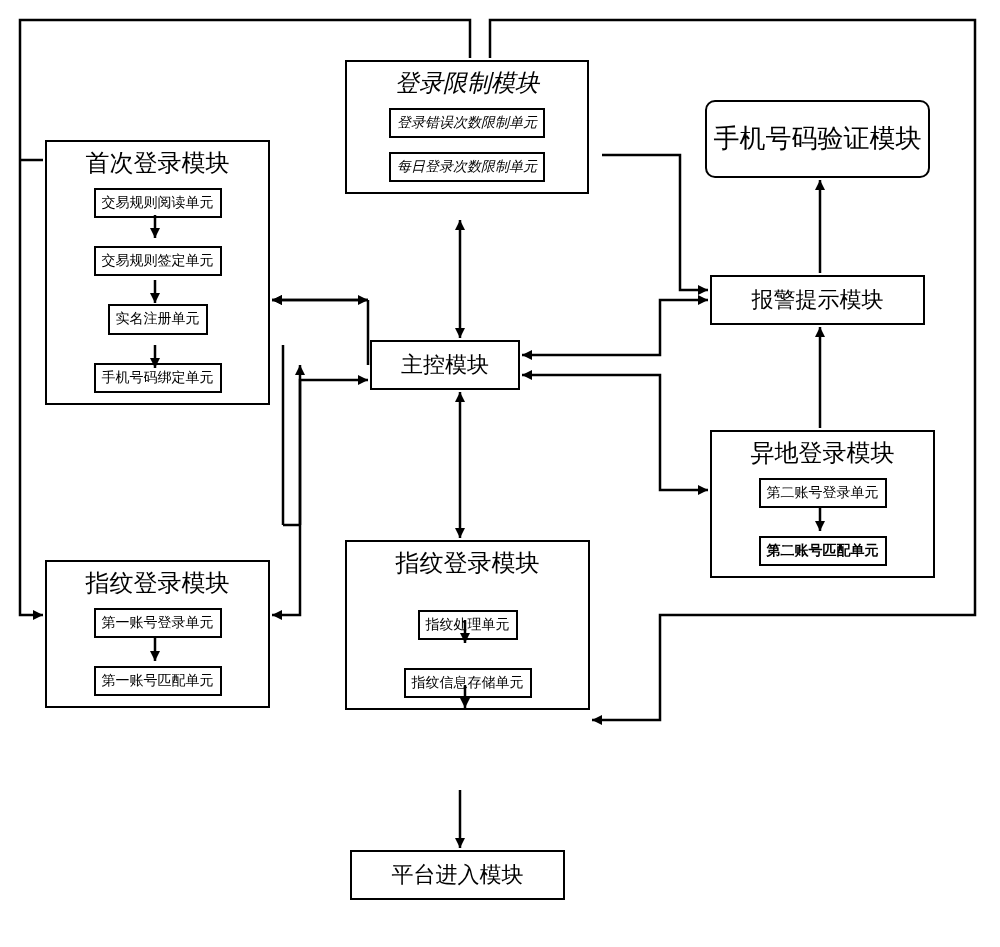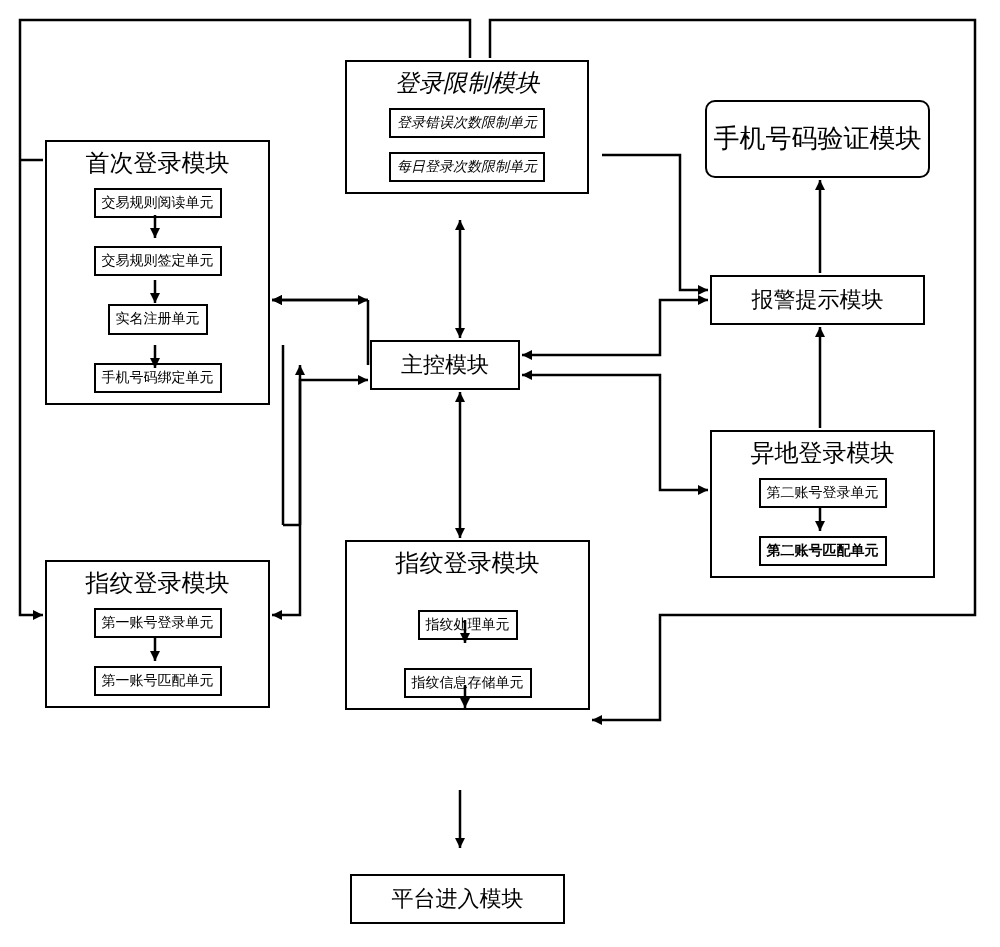--- a/index.html
+++ b/index.html
@@ -96,21 +96,21 @@
   <div class="unit" style="margin-top:28px;">指纹处理单元</div>
   <div class="unit" style="margin-top:28px;">指纹信息存储单元</div>
 </div>
 
 <div class="module" style="left:710px; top:430px; width:225px;">
   <div class="module-title">异地登录模块</div>
   <div class="unit">第二账号登录单元</div>
   <div class="unit" style="margin-top:28px;font-weight:bold;">第二账号匹配单元</div>
 </div>
 
-<div class="module-title-only" style="left:350px; top:874px; width:215px; height:50px;">
+<div class="module-title-only" style="left:350px; top:850px; width:215px; height:50px;">
   <span>平台进入模块</span>
 </div>
 
 <svg class="overlay">
   <defs>
     <marker id="ah" markerWidth="12" markerHeight="12" refX="10" refY="5" orient="auto" markerUnits="userSpaceOnUse">
       <path d="M0,0 L10,5 L0,10 z" fill="#000"></path>
     </marker>
     <marker id="ahs" markerWidth="12" markerHeight="12" refX="0" refY="5" orient="auto" markerUnits="userSpaceOnUse">
       <path d="M10,0 L0,5 L10,10 z" fill="#000"></path>

